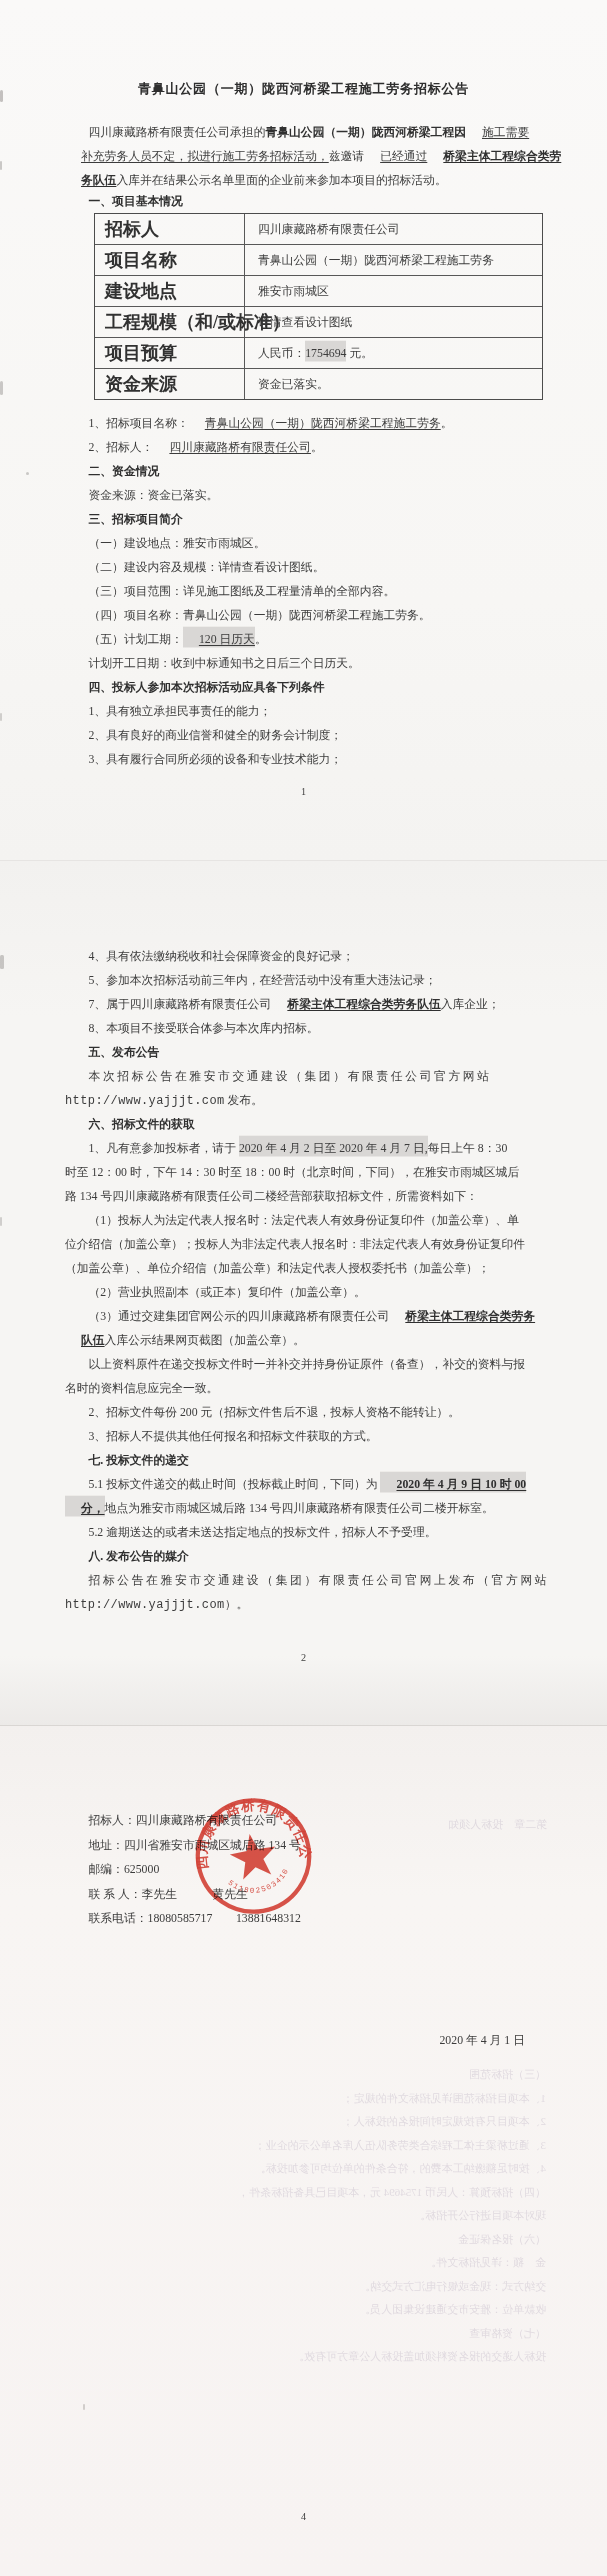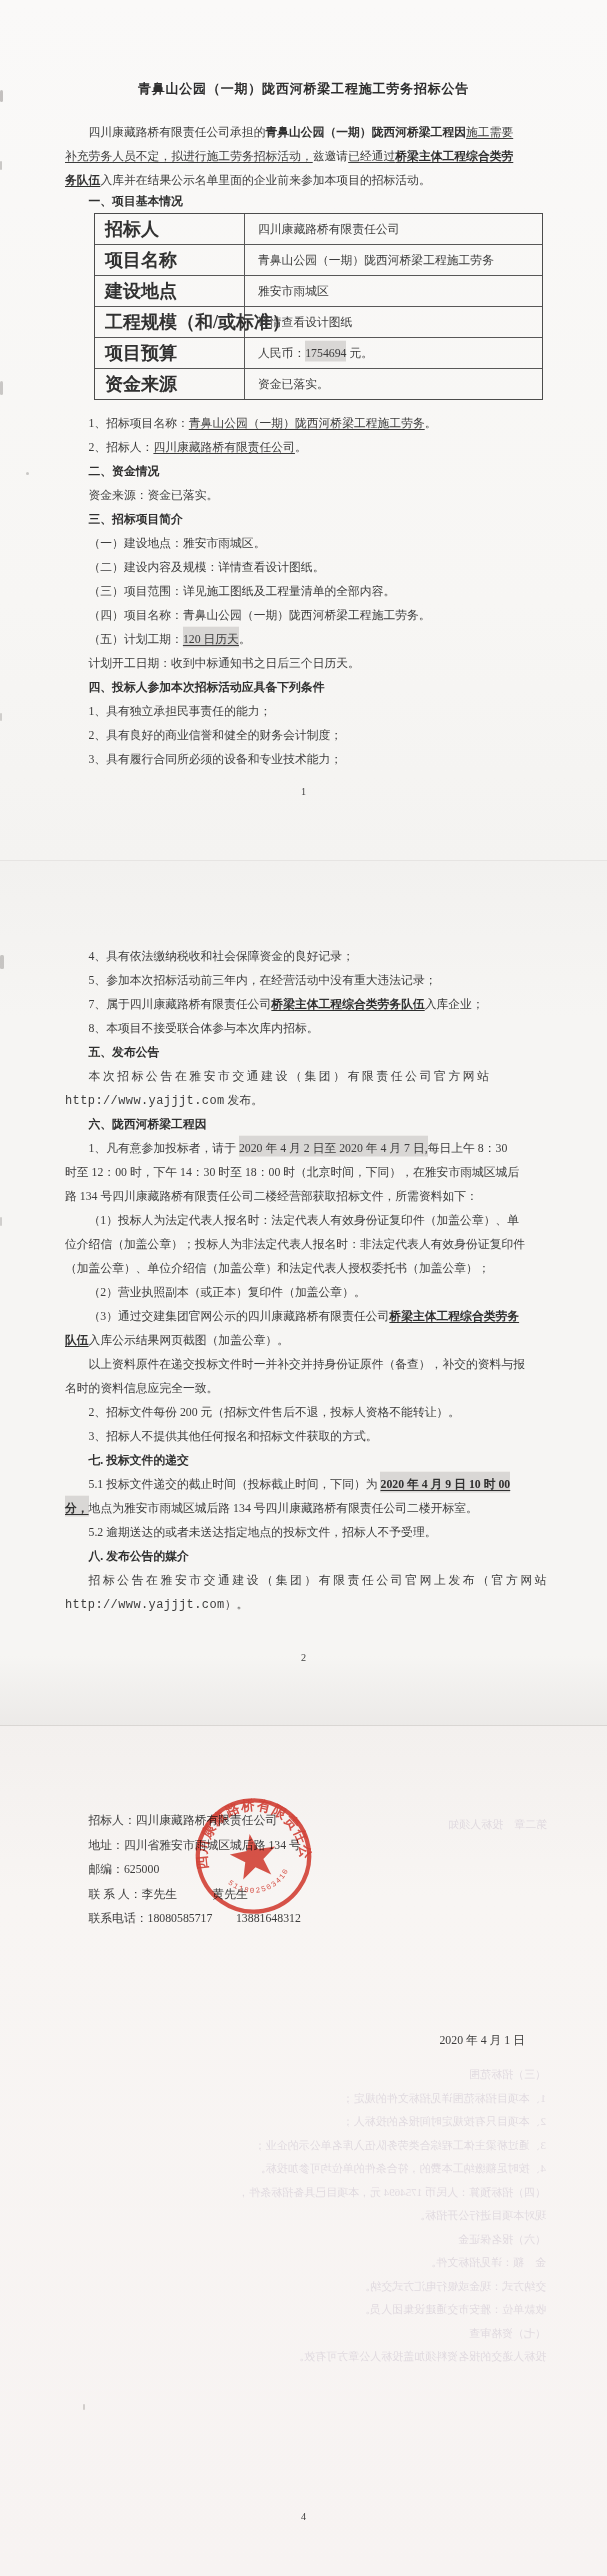--- a/index.html
+++ b/index.html
@@ -11,21 +11,21 @@
   #page2{top:860px;height:864px;background:linear-gradient(180deg,#f2f1ef 0%,#f6f5f3 18%,#f6f5f3 92%,#eceae8 100%);border-top:0.8px solid #e6e4e2;}
   #page3{top:1725px;height:851px;background:linear-gradient(180deg,#f3f0ee 0%,#f8f5f3 20%,#f7f3f2 100%);border-top:1.5px solid #d9d6d3;}
   .abs{position:absolute;}
   .doc-title{left:0;right:0;top:80px;text-align:center;font-size:13px;font-weight:bold;
              letter-spacing:0.8px;color:#2e2e2e;}
   .textcol{left:65px;right:49px;}
   .line{height:24px;line-height:24px;font-size:11.8px;white-space:pre;color:#3c3c3c;}
   .lh32 .line{height:24.6px;line-height:24.6px;}
   .ind{padding-left:23.5px;}
   .b{font-weight:bold;color:#303030;}
-  .u{text-decoration:underline;text-underline-offset:2.3px;}
+  .u{text-decoration:underline;text-underline-offset:2.3px;padding-left:16px;}
   .h{background:#d9d7d5;box-shadow:0 -5.3px 0 0 #d9d7d5,0 1.5px 0 0 #d9d7d5;}
   .w{letter-spacing:2.6px;}
   .m{font-family:"Liberation Mono","DejaVu Sans Mono",monospace;font-size:12px;letter-spacing:0.4px;}
   
   .info-table{left:94px;top:213px;width:447px;border:1.5px solid #4c4c4c;background:transparent;}
   .trow{display:flex;height:30px;border-top:0.8px solid #585858;}
   .trow:first-child{border-top:none;}
   .tlab{width:139px;border-right:0.8px solid #585858;padding-left:10px;line-height:30px;
         font-size:18px;font-weight:bold;color:#313131;white-space:pre;}
   .tval{flex:1;padding-left:13px;line-height:30px;font-size:11.8px;white-space:pre;}
@@ -110,21 +110,21 @@
 
   <div class="page" id="page2">
     <div class="abs textcol" style="top:83px;">
       <div class="line ind"><span>4、具有依法缴纳税收和社会保障资金的良好记录；</span></div>
       <div class="line ind"><span>5、参加本次招标活动前三年内，在经营活动中没有重大违法记录；</span></div>
       <div class="line ind"><span>7、属于四川康藏路桥有限责任公司</span><span class="b u">桥梁主体工程综合类劳务队伍</span><span>入库企业；</span></div>
       <div class="line ind"><span>8、本项目不接受联合体参与本次库内招标。</span></div>
       <div class="line ind"><span class="b">五、发布公告</span></div>
       <div class="line ind"><span class="w">本次招标公告在雅安市交通建设（集团）有限责任公司官方网站</span></div>
       <div class="line"><span class="m">http://www.yajjjt.com</span><span> 发布。</span></div>
-      <div class="line ind"><span class="b">六、陇西河桥梁工程因</span></div>
+      <div class="line ind"><span class="b">六、招标文件的获取</span></div>
       <div class="line ind"><span>1、凡有意参加投标者，请于 </span><span class="h">2020 年 4 月 2 日至 2020 年 4 月 7 日,</span><span>每日上午 8：30</span></div>
       <div class="line"><span>时至 12：00 时，下午 14：30 时至 18：00 时（北京时间，下同），在雅安市雨城区城后</span></div>
       <div class="line"><span>路 134 号四川康藏路桥有限责任公司二楼经营部获取招标文件，所需资料如下：</span></div>
       <div class="line ind"><span>（1）投标人为法定代表人报名时：法定代表人有效身份证复印件（加盖公章）、单</span></div>
       <div class="line"><span>位介绍信（加盖公章）；投标人为非法定代表人报名时：非法定代表人有效身份证复印件</span></div>
       <div class="line"><span>（加盖公章）、单位介绍信（加盖公章）和法定代表人授权委托书（加盖公章）；</span></div>
       <div class="line ind"><span>（2）营业执照副本（或正本）复印件（加盖公章）。</span></div>
       <div class="line ind"><span>（3）通过交建集团官网公示的四川康藏路桥有限责任公司</span><span class="b u">桥梁主体工程综合类劳务</span></div>
       <div class="line"><span class="b u">队伍</span><span>入库公示结果网页截图（加盖公章）。</span></div>
       <div class="line ind"><span>以上资料原件在递交投标文件时一并补交并持身份证原件（备查），补交的资料与报</span></div>

